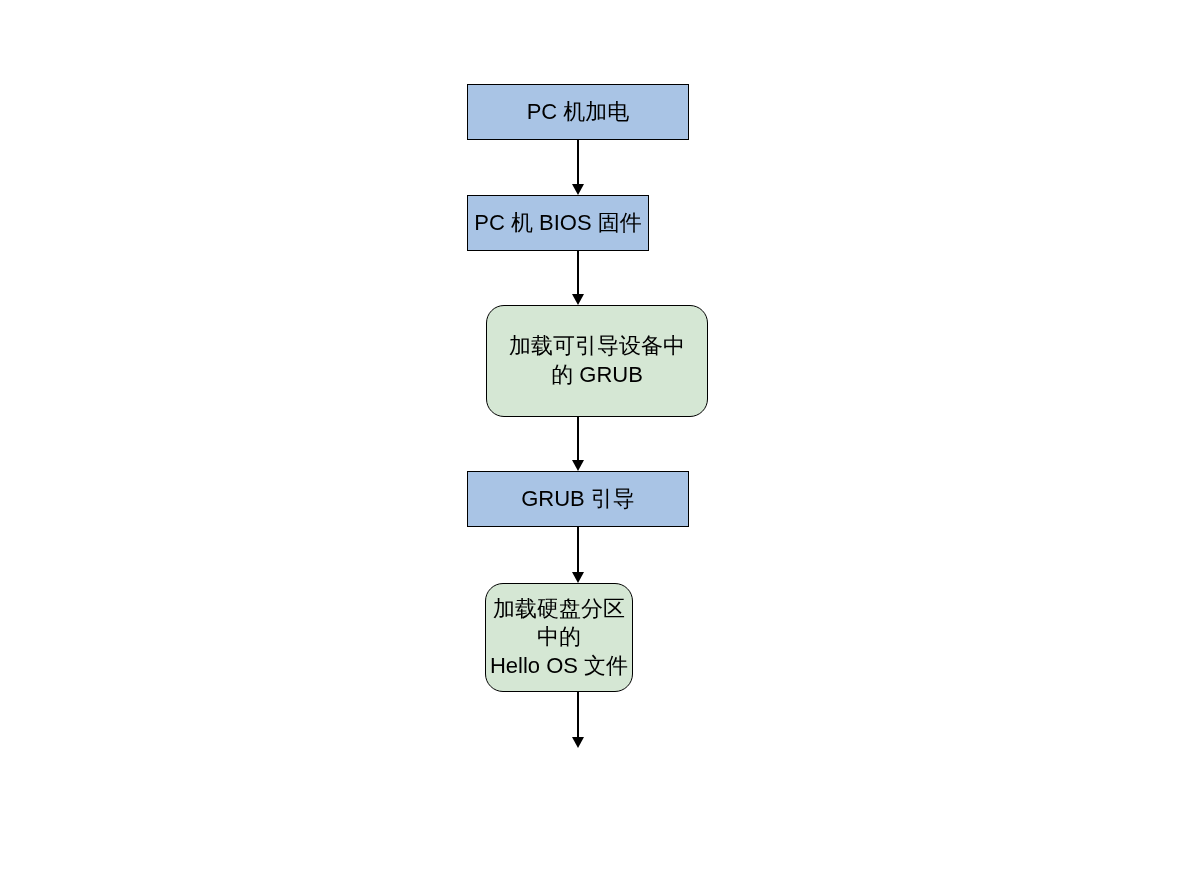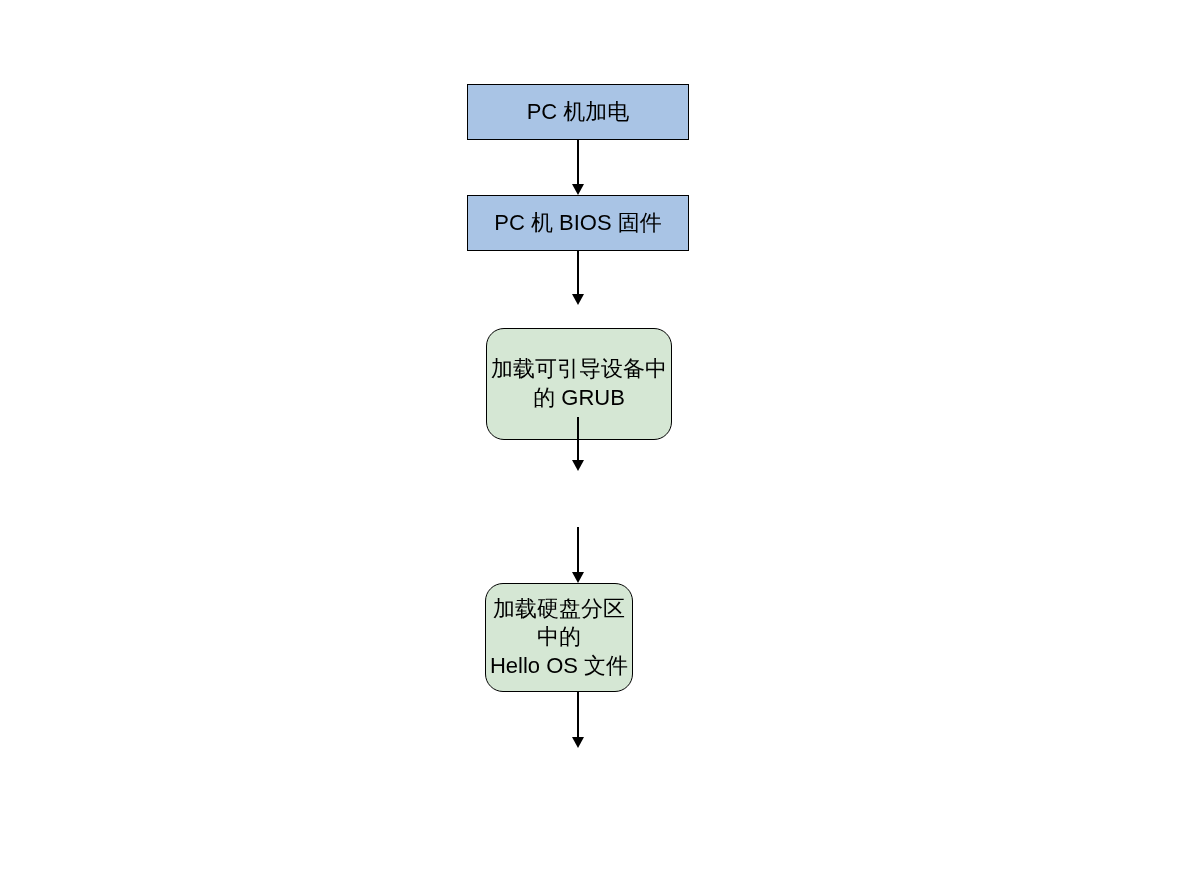--- a/index.html
+++ b/index.html
@@ -54,22 +54,22 @@
     bottom: -11px;
     transform: translateX(-50%);
     width: 0;
     height: 0;
     border-left: 6px solid transparent;
     border-right: 6px solid transparent;
     border-top: 11px solid #000000;
   }
   
   .n0 { left: 467px; top: 84px;  width: 222px; height: 56px; }
-  .n1 { left: 467px; top: 195px; width: 222px; height: 56px; }
-  .n2 { left: 486px; top: 305px; width: 186px; height: 112px; margin-top: 23px; }
+  .n1 { left: 467px; top: 195px; width: 182px; height: 56px; }
+  .n2 { left: 486px; top: 305px; width: 222px; height: 112px; }
   .n3 { left: 467px; top: 471px; width: 222px; height: 56px; }
   .n4 { left: 485px; top: 583px; width: 148px; height: 109px; }
   .n5 { left: 467px; top: 748px; width: 222px; height: 55px; }
   
   .a0 { top: 140px; height: 44px; }
   .a1 { top: 251px; height: 43px; }
   .a2 { top: 417px; height: 43px; }
   .a3 { top: 527px; height: 45px; }
   .a4 { top: 692px; height: 45px; }
 </style>
@@ -84,20 +84,21 @@
 
   <div class="node rectangle n1">PC 机 BIOS 固件</div>
 
   <div class="flow-arrow a1"></div>
 
   <div class="node rounded n2">加载可引导设备中
 的 GRUB</div>
 
   <div class="flow-arrow a2"></div>
 
+  <div class="node rectangle n3">GRUB 引导</div>
 
   <div class="flow-arrow a3"></div>
 
   <div class="node rounded n4">加载硬盘分区中的
 Hello OS 文件</div>
 
   <div class="flow-arrow a4"></div>
 
 
 </div>

